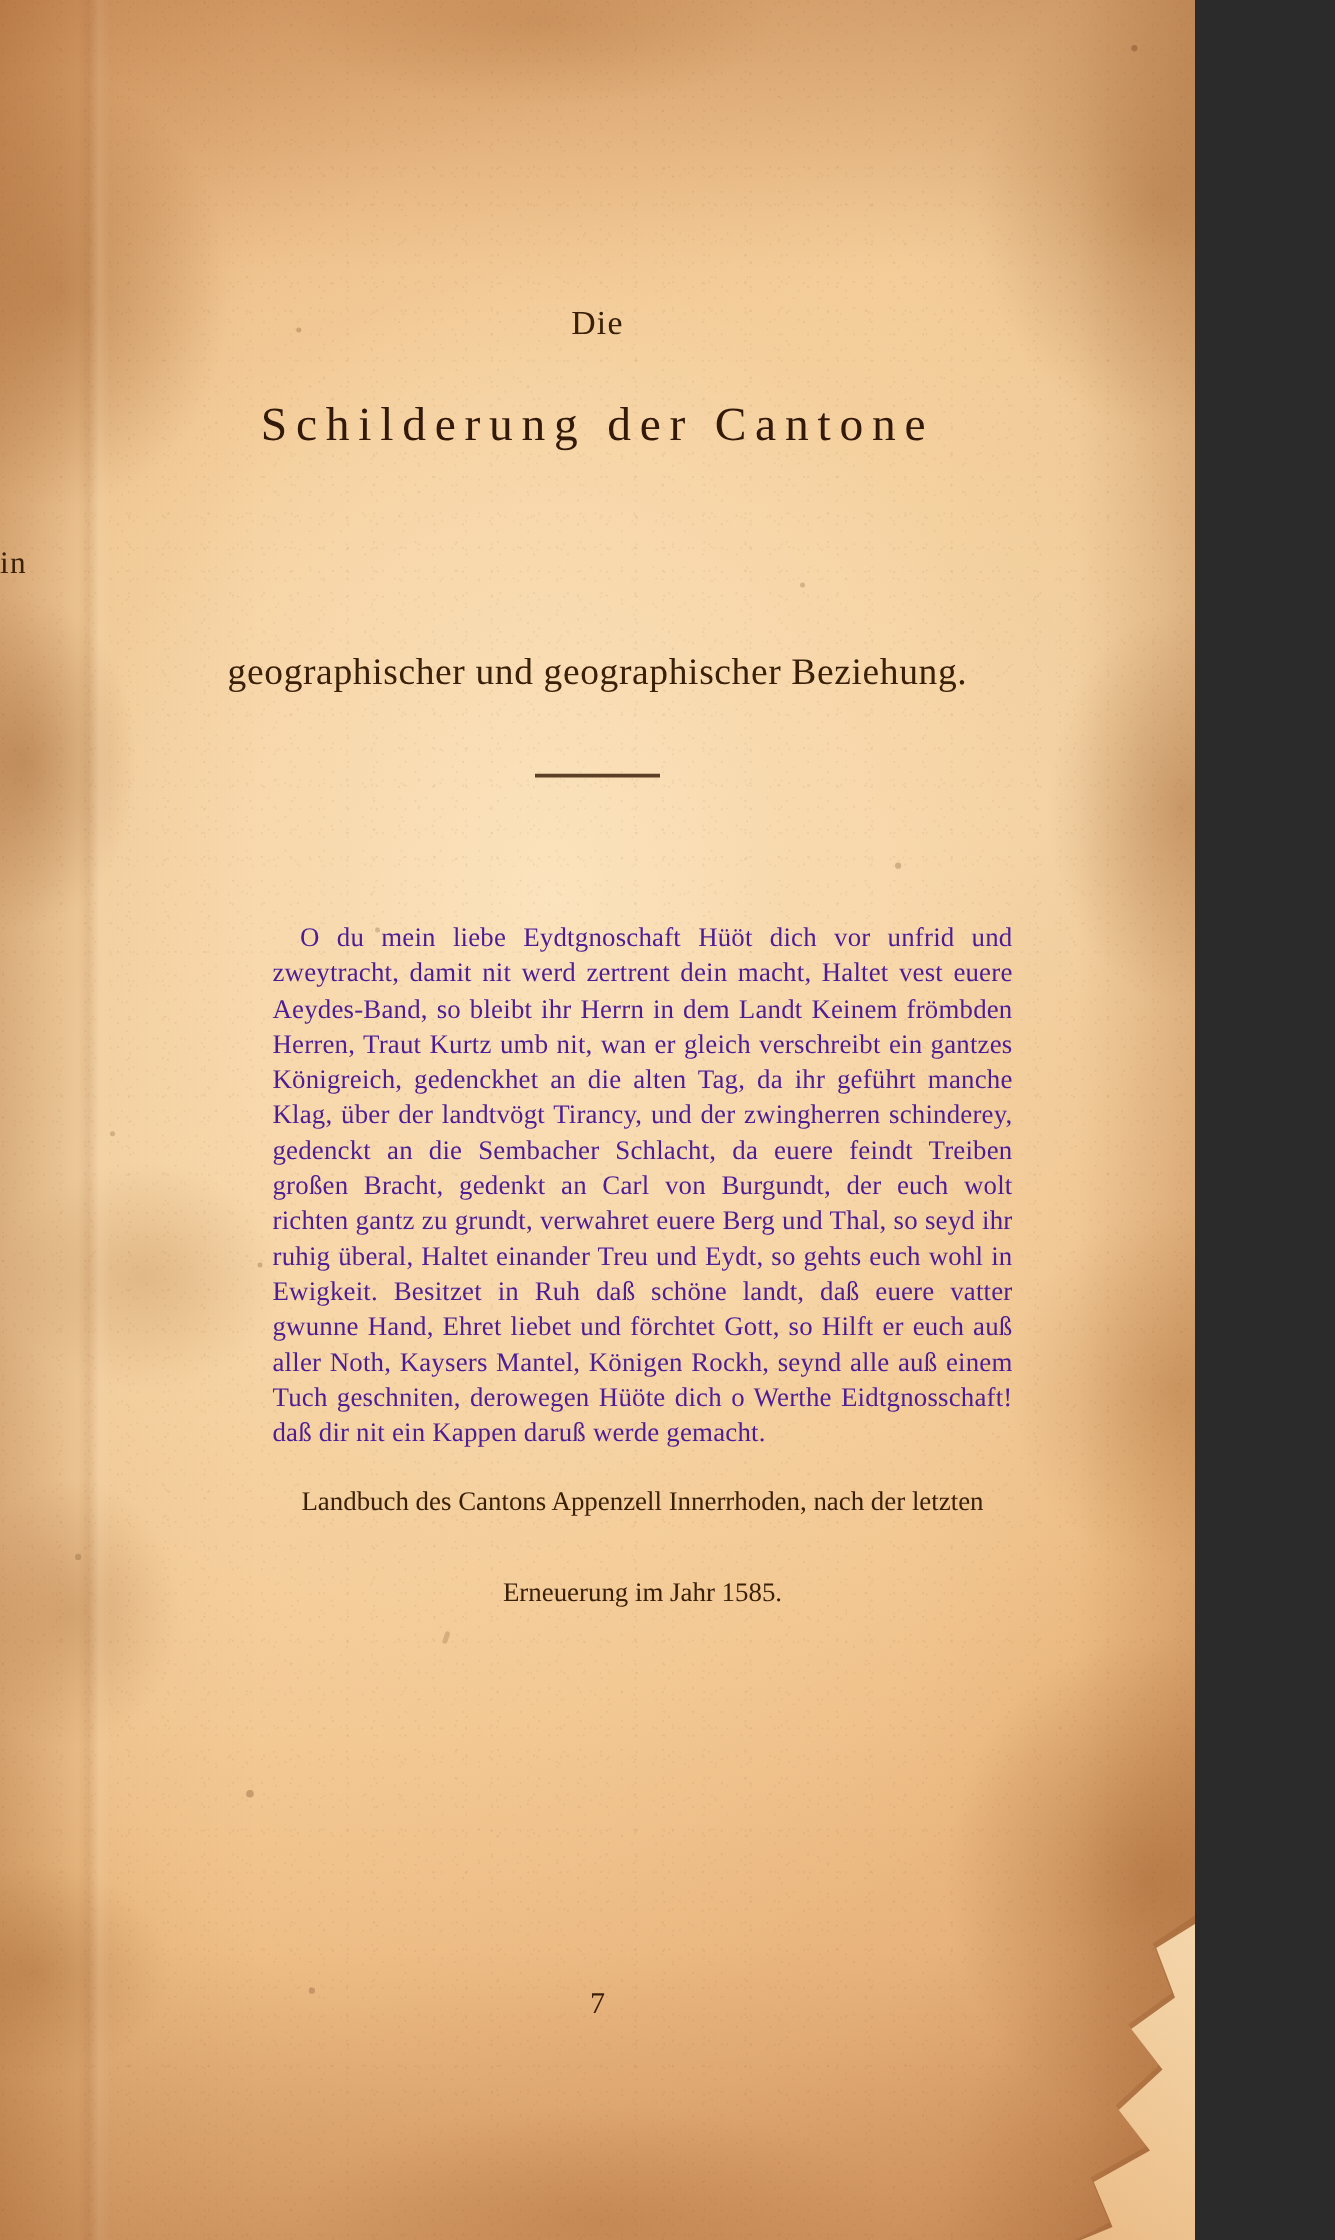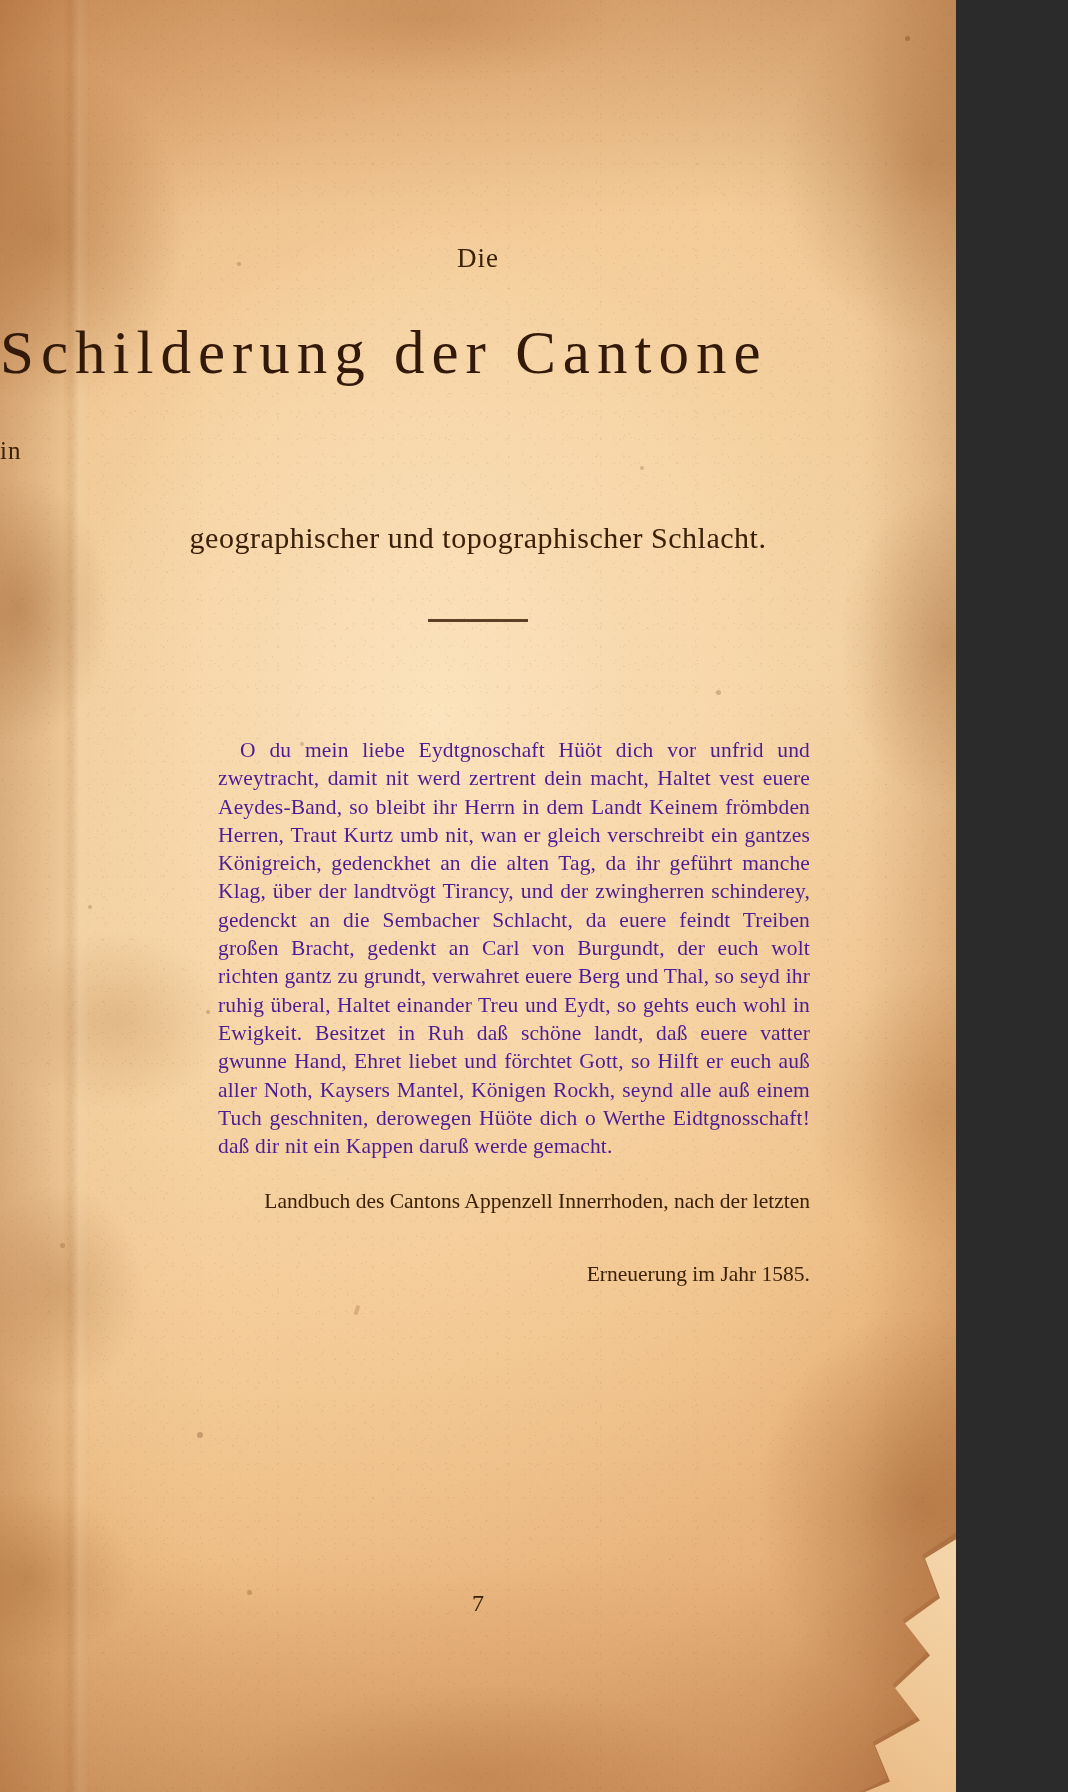--- a/index.html
+++ b/index.html
@@ -88,21 +88,22 @@
     position: absolute;
     top: 243px; left: 0; right: 0;
     text-align: center;
     font-size: 27px;
     letter-spacing: 1px;
   }
 
   .line-main {
     position: absolute;
     top: 318px; left: 0; right: 0;
-    font-size: 61px;
+    text-align: center;
+    font-size: 38px;
     letter-spacing: 7px;
     color: #32190a;
     font-family: Liberation Serif, serif;
   }
 
   .line-in {
     position: absolute;
     top: 437px; left: 0; right: 0;
     font-size: 25px;
     letter-spacing: 1px;
@@ -140,21 +141,21 @@
     text-align: justify;
     text-indent: 22px;
     color: #4c1d95;
     letter-spacing: 0.15px;
   }
 
   .attrib {
     margin-top: 26px;
     font-size: 21.5px;
     line-height: 30px;
-    text-align: right;
+    text-align: center;
     color: #3a2008;
   }
   .attrib .l1 { display: block; }
   .attrib .l2 { display: block; margin-top: 43px; }
 
   .folio {
     position: absolute;
     top: 1590px;
     left: 0; right: 0;
     text-align: center;
@@ -221,21 +222,21 @@
   <div class="speck" style="left:247px; top:1590px; width:5px; height:5px;  opacity:.45;"></div>
   <div class="speck" style="left:355px; top:1305px; width:4px; height:10px; opacity:.35; border-radius:2px; transform:rotate(18deg);"></div>
   <div class="speck" style="left:88px;  top:905px;  width:4px; height:4px;  opacity:.40;"></div>
   <div class="speck" style="left:60px;  top:1243px; width:5px; height:5px;  opacity:.40;"></div>
 
   <div class="content">
 
     <div class="line-die">Die</div>
     <div class="line-main">Schilderung der Cantone</div>
     <div class="line-in">in</div>
-    <div class="line-sub">geographischer und topographischer Schlacht.</div>
+    <div class="line-sub">geographischer und geographischer Beziehung.</div>
 
     <div class="rule"></div>
 
     <div class="quote-block">
       <div class="quote-body">O du mein liebe Eydtgnoschaft  Hüöt dich vor unfrid und zweytracht, damit nit werd zertrent dein macht, Haltet vest euere Aeydes-Band, so bleibt ihr Herrn in dem Landt  Keinem frömbden Herren, Traut Kurtz umb nit, wan er gleich verschreibt ein gantzes Königreich, gedenckhet an die alten Tag, da ihr geführt manche Klag, über der landtvögt Tirancy, und der zwingherren schinderey, gedenckt an die Sembacher Schlacht, da euere feindt Treiben großen Bracht, gedenkt an Carl von Burgundt, der euch wolt richten gantz zu grundt, verwahret euere Berg und Thal, so seyd ihr ruhig überal, Haltet einander Treu und Eydt, so gehts euch wohl in Ewigkeit. Besitzet in Ruh daß schöne landt, daß euere vatter gwunne Hand, Ehret liebet und förchtet Gott, so Hilft er euch auß aller Noth, Kaysers Mantel, Königen Rockh, seynd alle auß einem Tuch geschniten, derowegen Hüöte dich o Werthe Eidtgnosschaft! daß dir nit ein Kappen daruß werde gemacht.</div>
       <div class="attrib">
         <span class="l1">Landbuch des Cantons Appenzell Innerrhoden, nach der letzten</span>
         <span class="l2">Erneuerung im Jahr 1585.</span>
       </div>
     </div>

